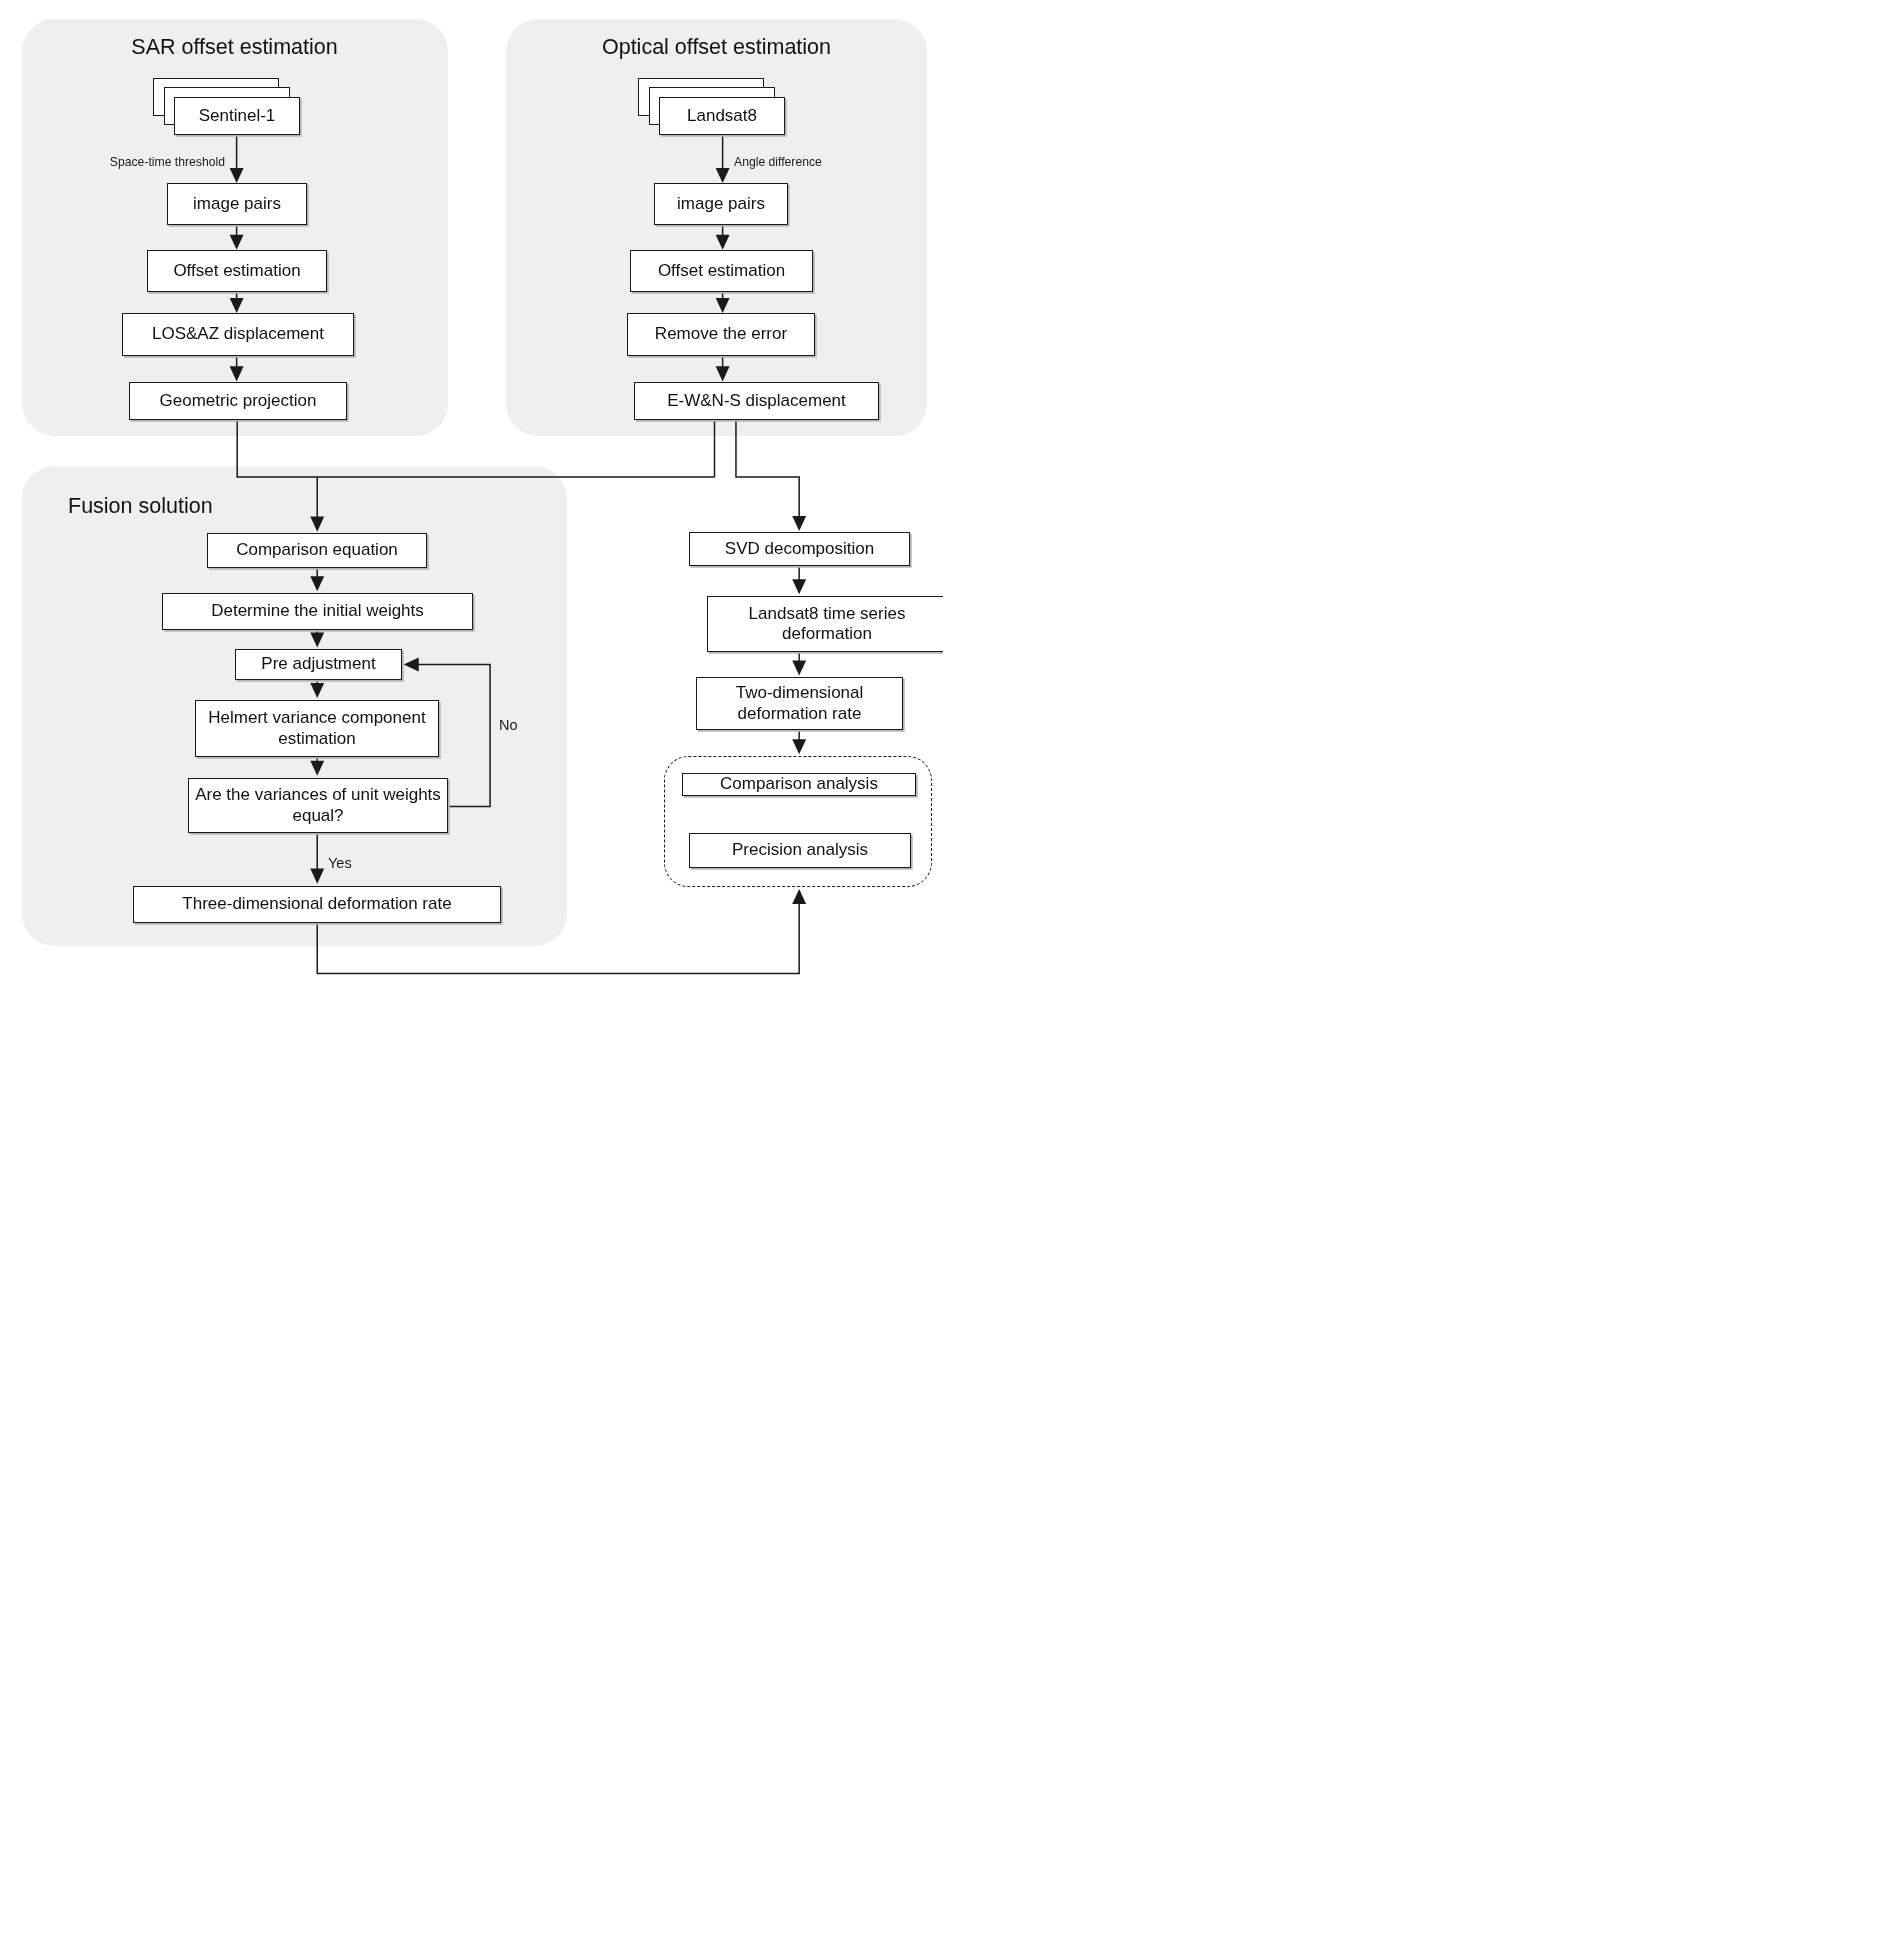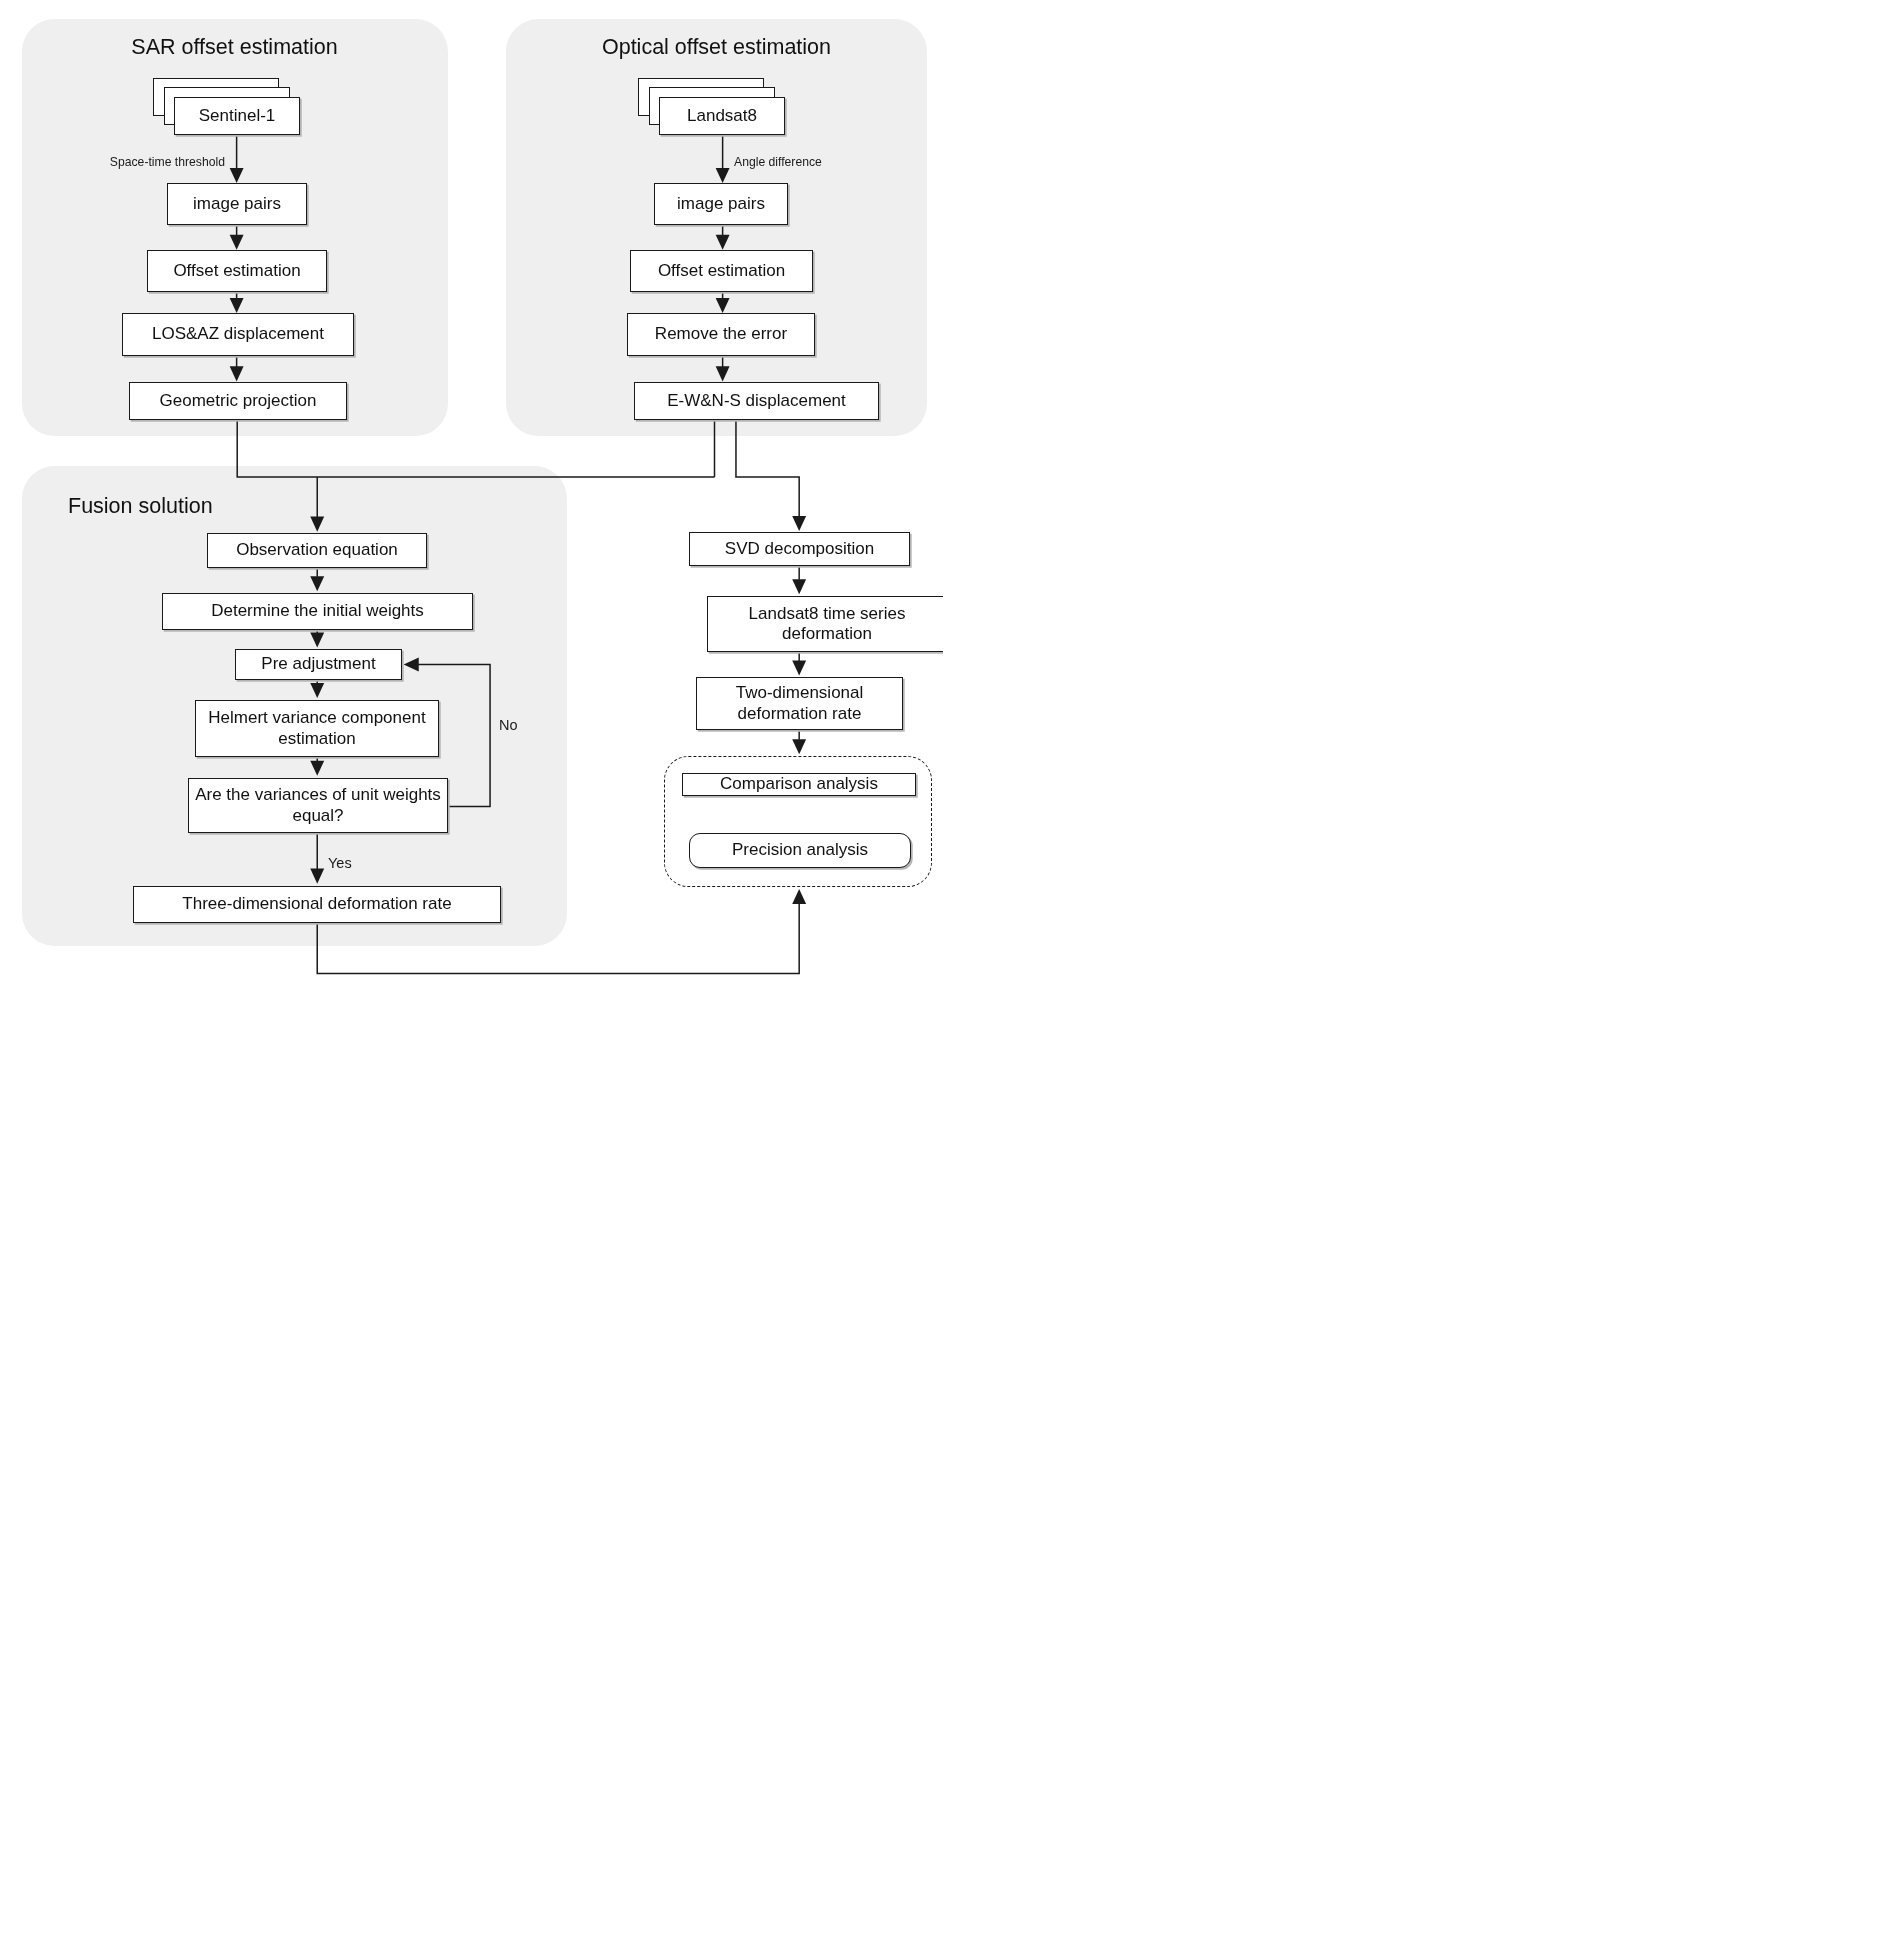--- a/index.html
+++ b/index.html
@@ -205,32 +205,32 @@
   <div class="node" style="left:167px;top:183px;width:140px;height:42px;">image pairs</div>
   <div class="node" style="left:147px;top:250px;width:180px;height:42px;">Offset estimation</div>
   <div class="node" style="left:122px;top:313px;width:232px;height:43px;">LOS&amp;AZ displacement</div>
   <div class="node" style="left:129px;top:382px;width:218px;height:38px;">Geometric projection</div>
 
   <div class="node" style="left:654px;top:183px;width:134px;height:42px;">image pairs</div>
   <div class="node" style="left:630px;top:250px;width:183px;height:42px;">Offset estimation</div>
   <div class="node" style="left:627px;top:313px;width:188px;height:43px;">Remove the error</div>
   <div class="node" style="left:601px;top:382px;width:245px;height:38px;margin-left:33px;">E-W&amp;N-S displacement</div>
 
-  <div class="node" style="left:207px;top:533px;width:220px;height:35px;">Observation equation</div>
+  <div class="node" style="left:207px;top:533px;width:220px;height:35px;">Comparison equation</div>
   <div class="node" style="left:162px;top:593px;width:311px;height:37px;">Determine the initial weights</div>
   <div class="node" style="left:235px;top:649px;width:167px;height:31px;">Pre adjustment</div>
   <div class="node" style="left:195px;top:700px;width:244px;height:57px;">Helmert variance component estimation</div>
   <div class="node" style="left:188px;top:778px;width:260px;height:55px;">Are the variances of unit weights equal?</div>
   <div class="node" style="left:133px;top:886px;width:368px;height:37px;">Three-dimensional deformation rate</div>
 
   <div class="decision-label" style="left:499px;top:717px;">No</div>
   <div class="decision-label" style="left:328px;top:855px;">Yes</div>
 
   <div class="node" style="left:689px;top:532px;width:221px;height:34px;">SVD decomposition</div>
   <div class="node" style="left:679px;top:596px;width:240px;height:56px;margin-left:28px;">Landsat8 time series deformation</div>
   <div class="node" style="left:696px;top:677px;width:207px;height:53px;">Two-dimensional deformation rate</div>
 
   <div class="dashed-group" style="left:664px;top:756px;width:268px;height:131px;"></div>
   <div class="node" style="left:682px;top:773px;width:234px;height:23px;">Comparison analysis</div>
-  <div class="node" style="left:689px;top:833px;width:222px;height:35px;border-radius:11px;">Precision analysis</div>
+  <div class="node" style="left:689px;top:833px;width:222px;height:35px;">Precision analysis</div>
 
 </div>
 
 
 </body></html>

